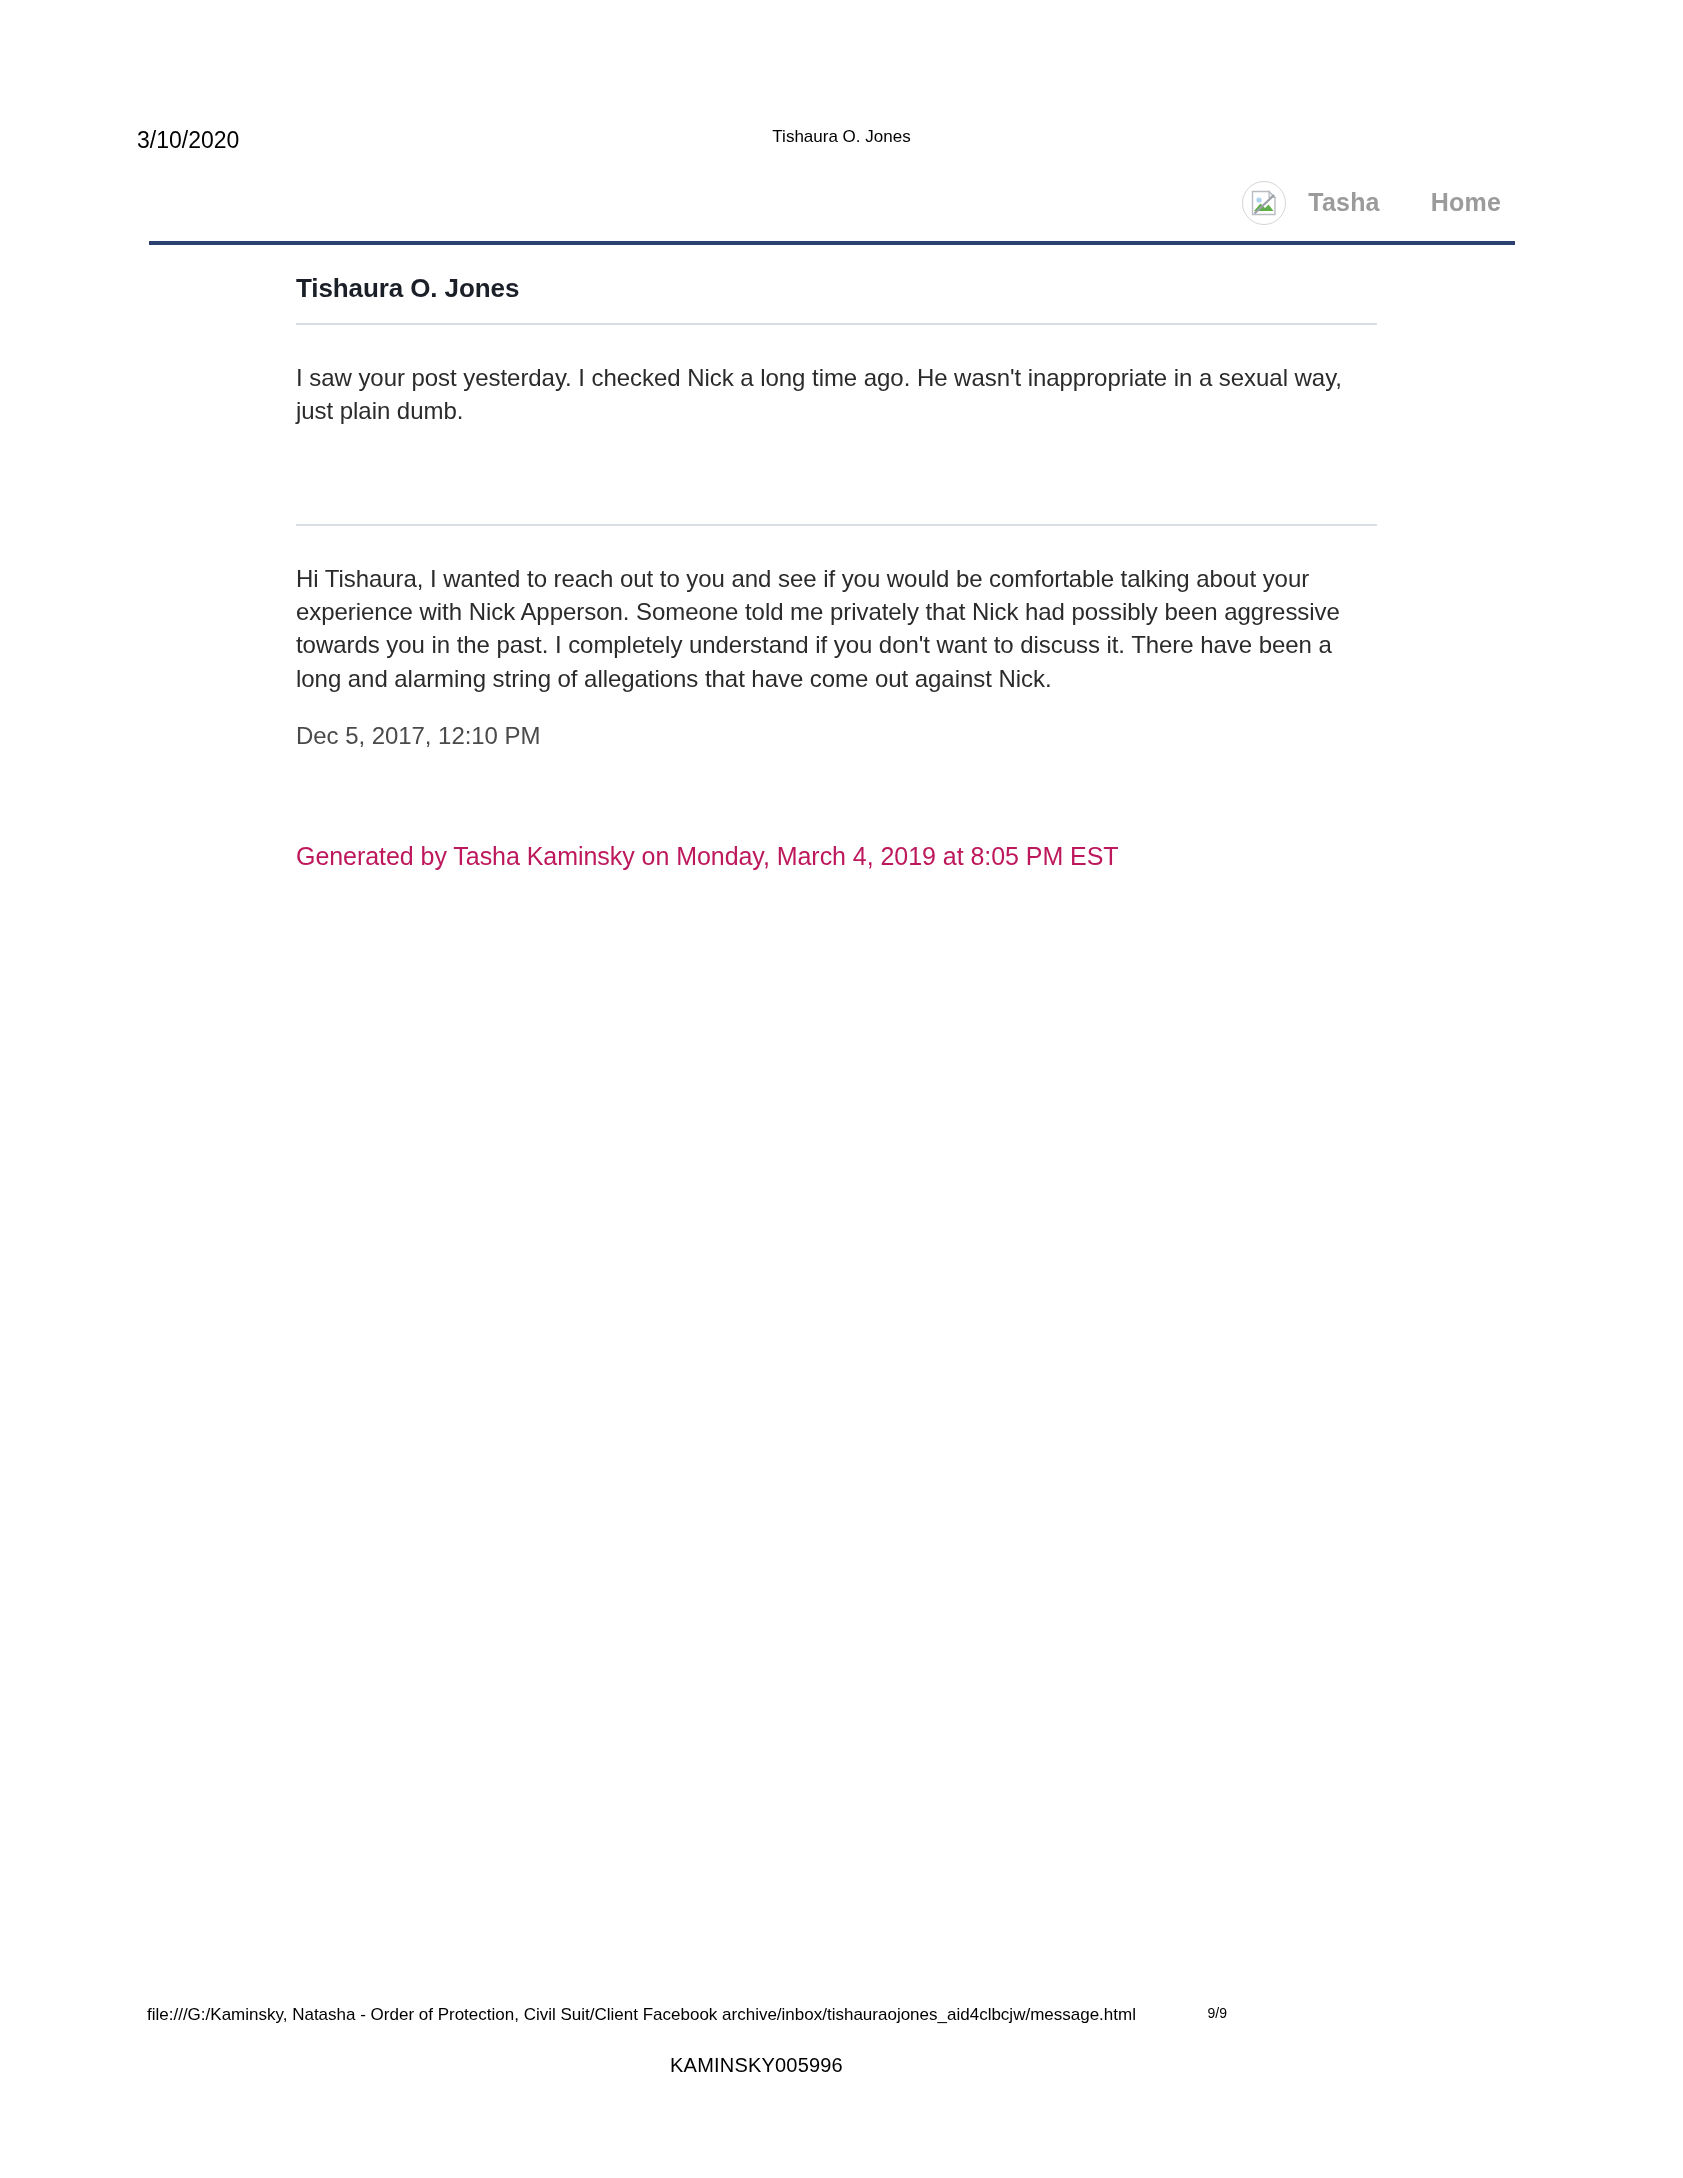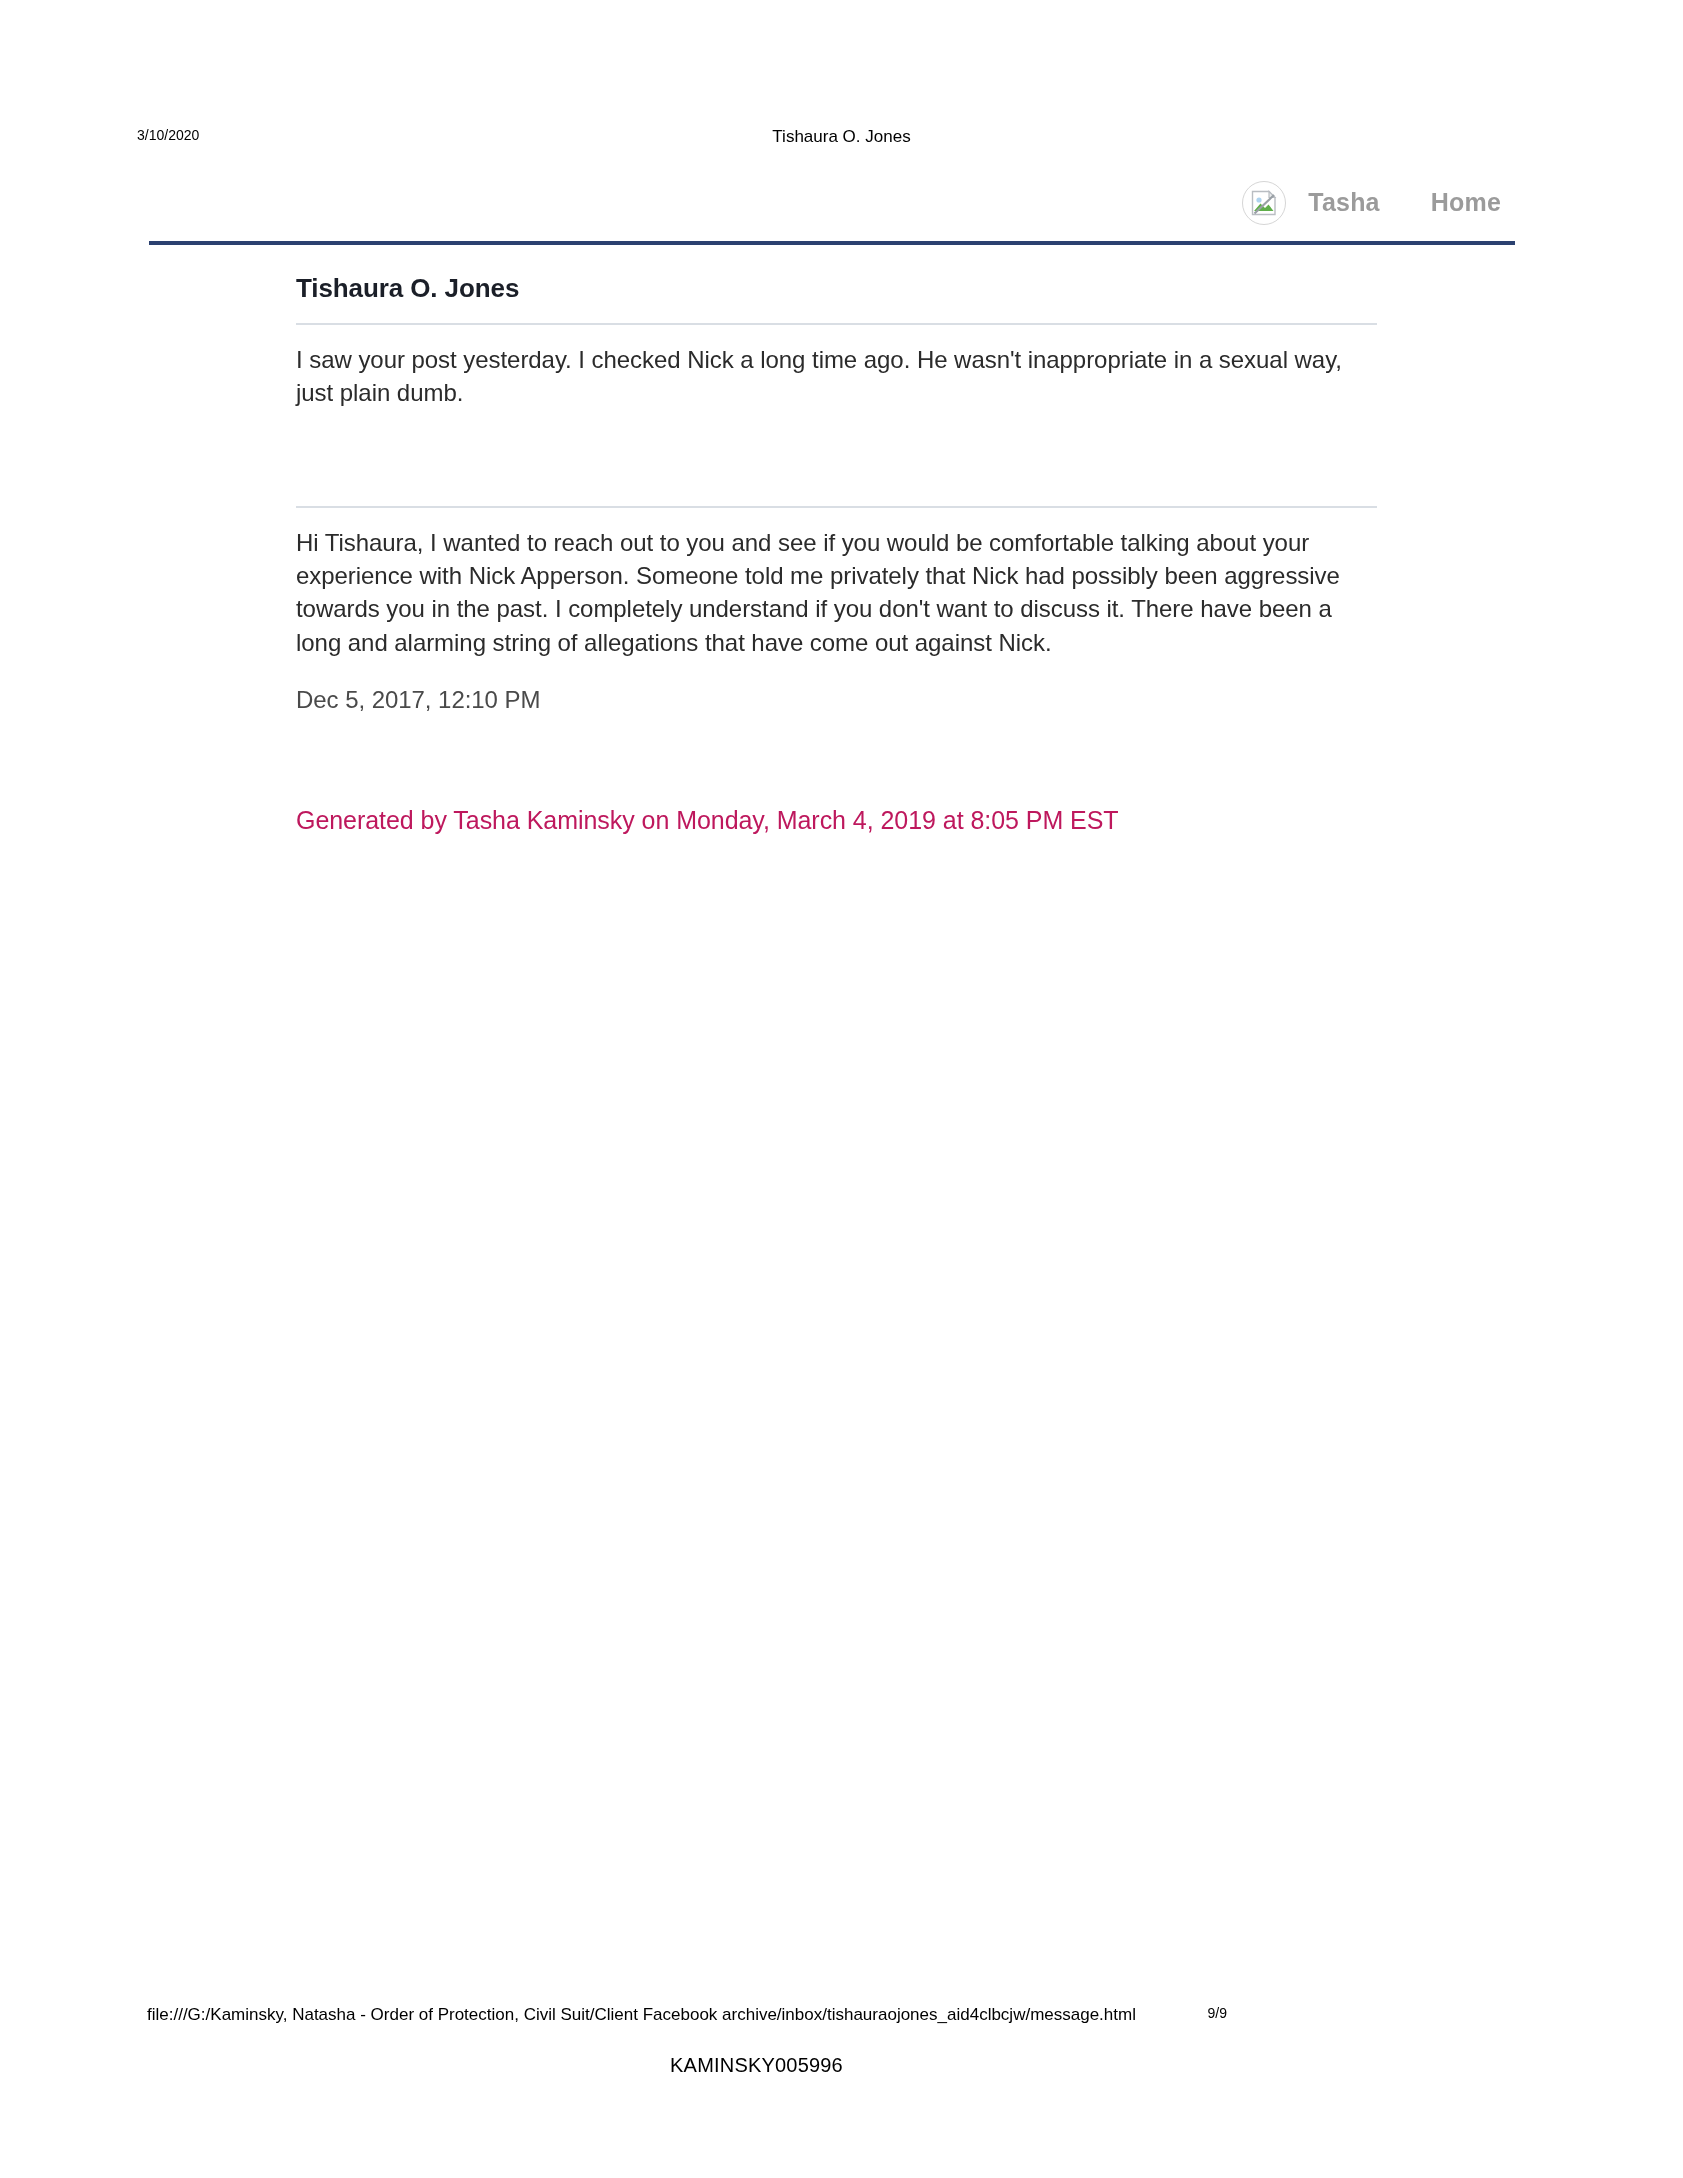--- a/index.html
+++ b/index.html
@@ -20,21 +20,21 @@
     position: absolute;
     top: 127px;
     left: 0;
     width: 1683px;
     height: 24px;
   }
   .print-date {
     position: absolute;
     left: 137px;
     top: 0;
-    font-size: 14px;
+    font-size: 23px;
     color: #000000;
     white-space: nowrap;
   }
   .print-title {
     position: absolute;
     left: 0;
     top: 0;
     width: 1683px;
     text-align: center;
     font-size: 17px;
@@ -112,21 +112,21 @@
   .thin-rule {
     height: 2px;
     background: #d9dee4;
     width: 100%;
   }
   .msg-text {
     font-size: 24px;
     line-height: 1.38;
     color: #2b2b2b;
     margin: 0;
-    padding-top: 18px;
+    padding-top: 36px;
     letter-spacing: -0.05px;
   }
   .msg-time {
     font-size: 24px;
     color: #4a4a4a;
     margin: 0;
     padding-top: 27px;
     letter-spacing: -0.05px;
   }
 

